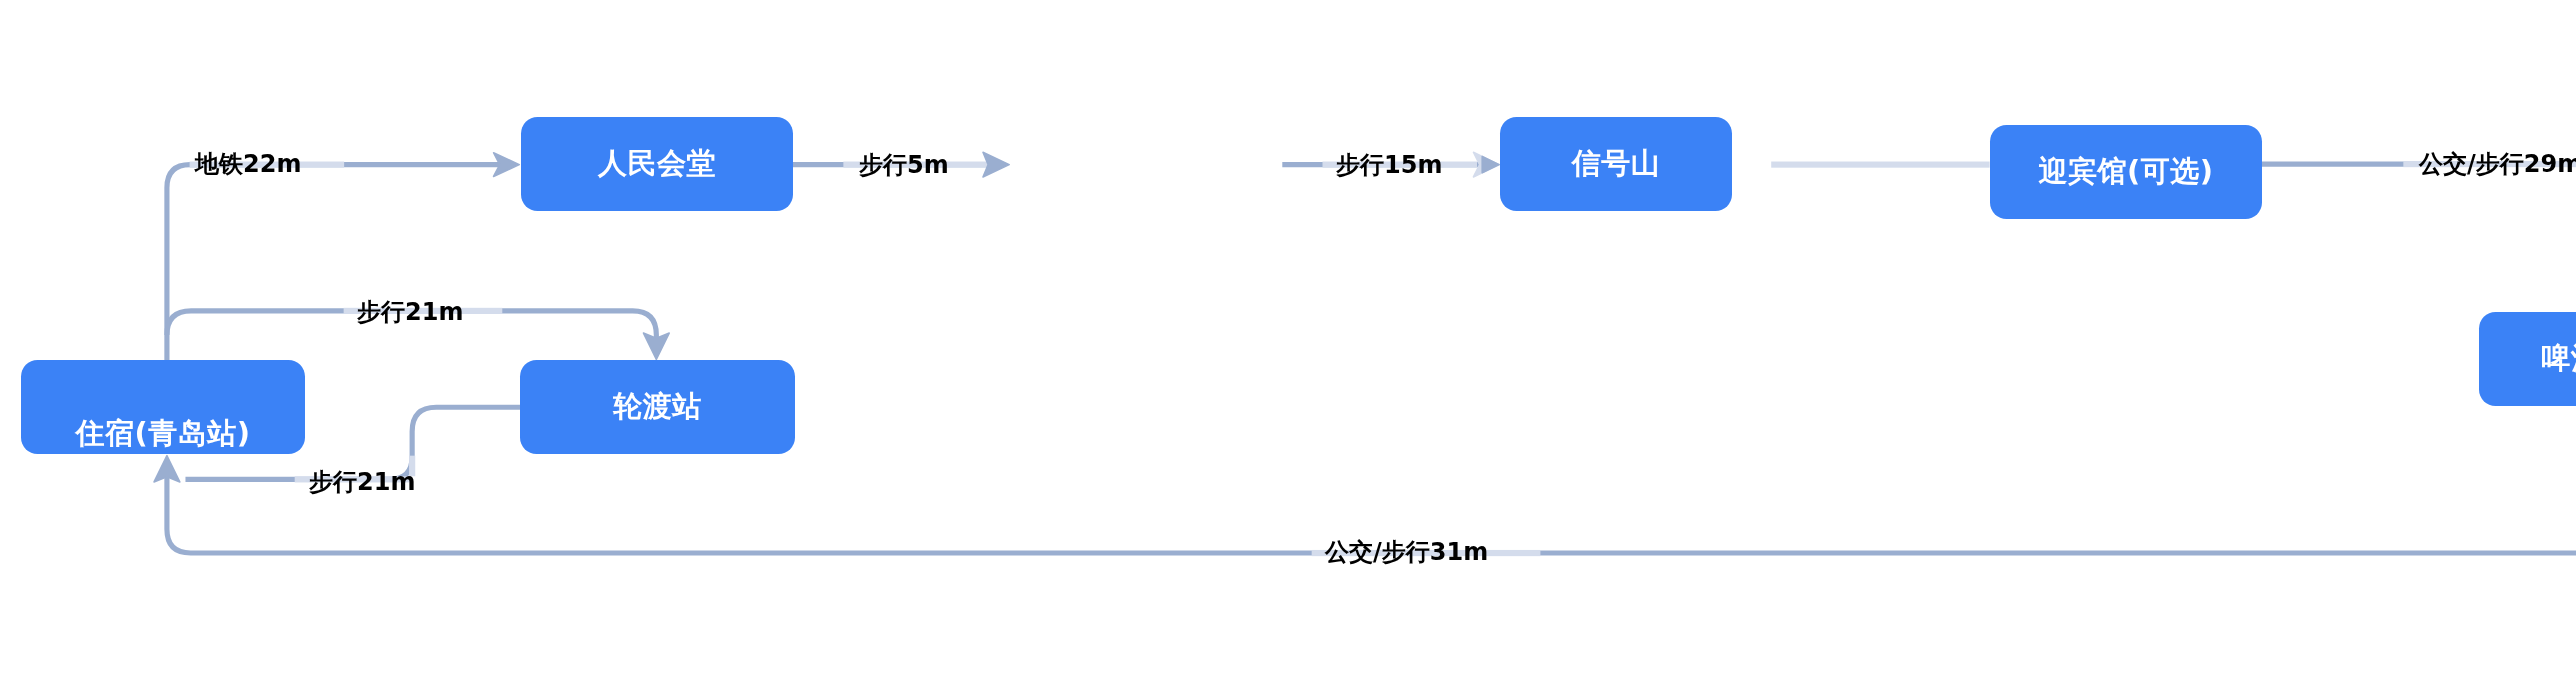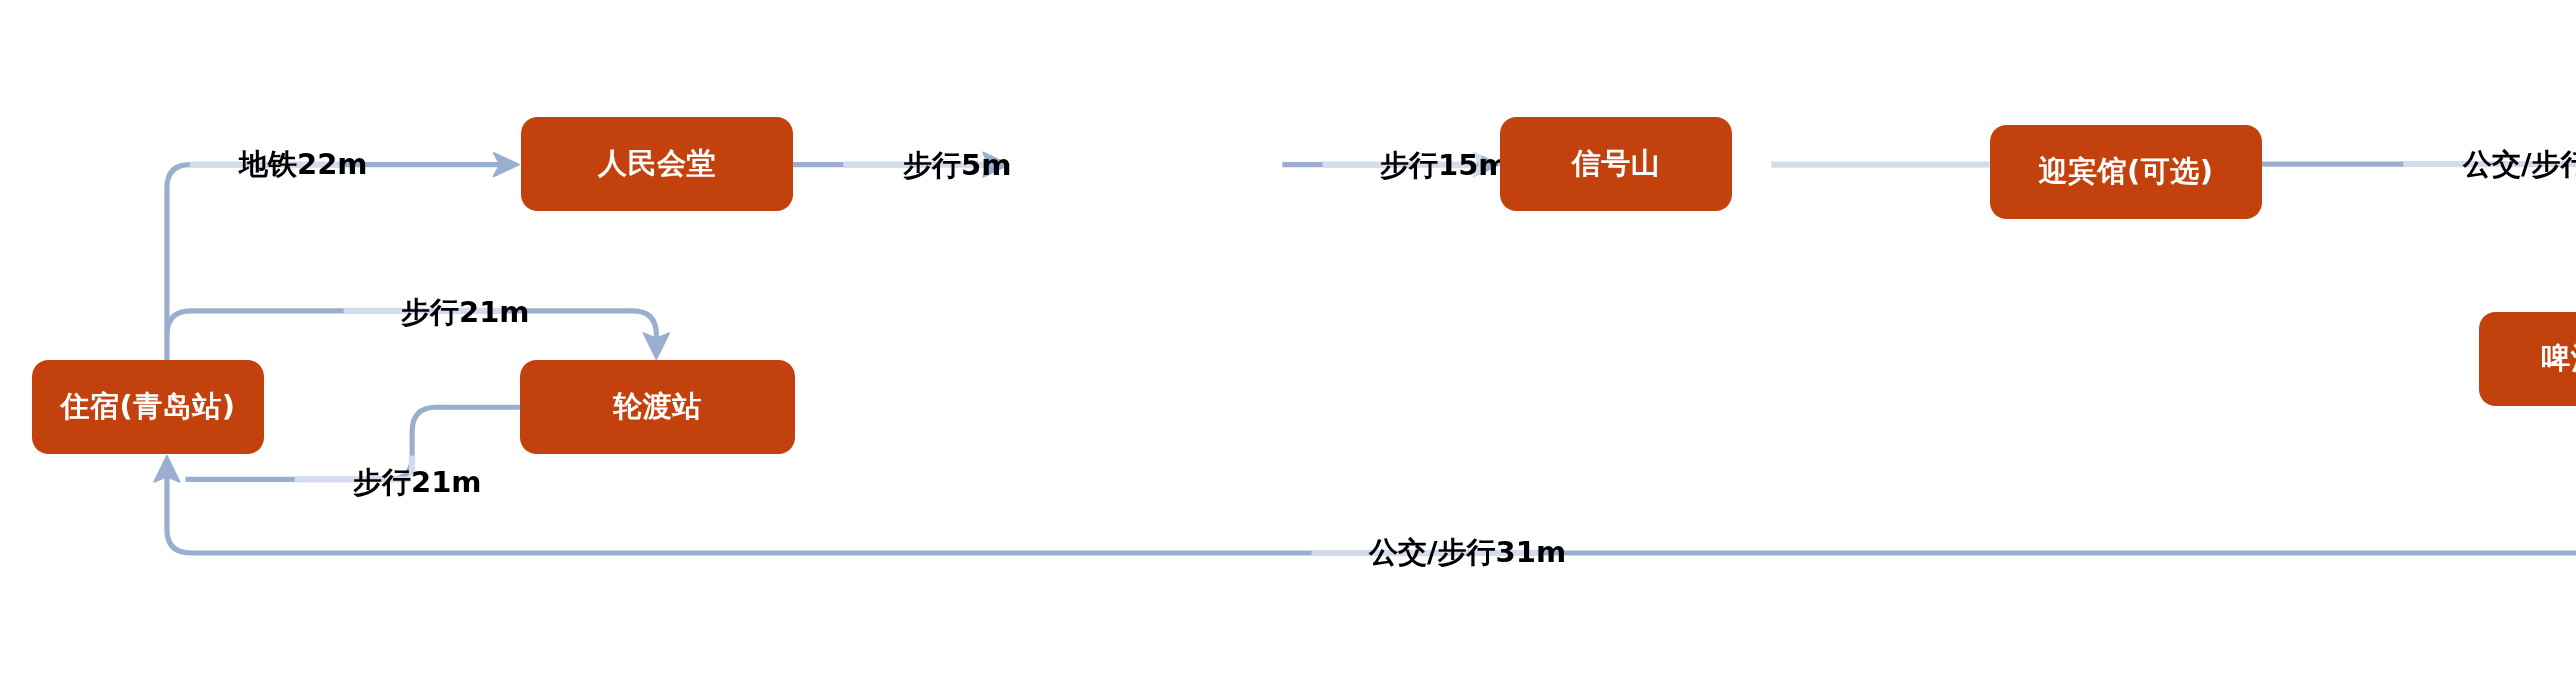--- a/index.html
+++ b/index.html
@@ -4,26 +4,26 @@
 <style>
   html, body { margin: 0; padding: 0; background: #ffffff; }
   body { width: 2782px; height: 696px; position: relative; overflow: hidden;
          font-family: "DejaVu Sans", "Liberation Sans", sans-serif; }
   #canvas { position: absolute; left: 0; top: 0; width: 2782px; height: 696px; }
   svg.edges { position: absolute; left: 0; top: 0; width: 2782px; height: 696px; }
   .edge-path { fill: none; stroke: #9aaed0; stroke-width: 10; stroke-linejoin: round; }
   .label-band { fill: #d4dcec; }
   .arrowhead { fill: #9aaed0; stroke: #9aaed0; stroke-width: 3; stroke-linejoin: round; }
   .arrowhead.light { fill: #d4dcec; stroke: #d4dcec; }
-  .node { position: absolute; width: 272px; height: 94px; background: #c2410c;
+  .node { position: absolute; width: 272px; height: 94px; background: #3b82f6;
           border-radius: 16.5px; color: #ffffff; display: flex; align-items: center;
           justify-content: center; font-size: 29px; font-weight: bold; letter-spacing: 0.5px;
           cursor: pointer; box-sizing: border-box; }
-  .edge-label { position: absolute; height: 36px; line-height: 36px; font-size: 29px;
-                font-weight: bold; color: #000000; white-space: nowrap; transform: translateY(-50%); margin-left: 44px; }
+  .edge-label { position: absolute; height: 36px; line-height: 36px; font-size: 24px;
+                font-weight: bold; color: #000000; white-space: nowrap; transform: translateY(-50%); }
   .clip-label { overflow: hidden; }
 </style>
 </head>
 <body>
 
 <div id="canvas">
 
   <svg class="edges" viewBox="0 0 5400 1350">
 
     <g>
@@ -76,21 +76,21 @@
   </svg>
 
   <div class="edge-label" style="left:195px; top:164px;">地铁22m</div>
   <div class="edge-label" style="left:859px; top:165px;">步行5m</div>
   <div class="edge-label" style="left:1336px; top:165px;text-align:right;">步行15m</div>
   <div class="edge-label" style="left:2419px; top:164px;">公交/步行29m</div>
   <div class="edge-label" style="left:1325px; top:552px;">公交/步行31m</div>
   <div class="edge-label" style="left:357px; top:312px;">步行21m</div>
   <div class="edge-label" style="left:309px; top:482px;">步行21m</div>
 
-  <div class="node" style="left:32px; top:360px; width:232px;">
+  <div class="node" style="left:21px; top:360px; width:284px;align-items:flex-end;">
     <span>住宿(青岛站)</span>
   </div>
   <div class="node" style="left:521px; top:117px;">
     <span>人民会堂</span>
   </div>
   <div class="node" style="left:1500px; top:117px; width:232px;">
     <span>信号山</span>
   </div>
   <div class="node" style="left:1990px; top:117px; width:272px;margin-top:8px;">
     <span>迎宾馆(可选)</span>

